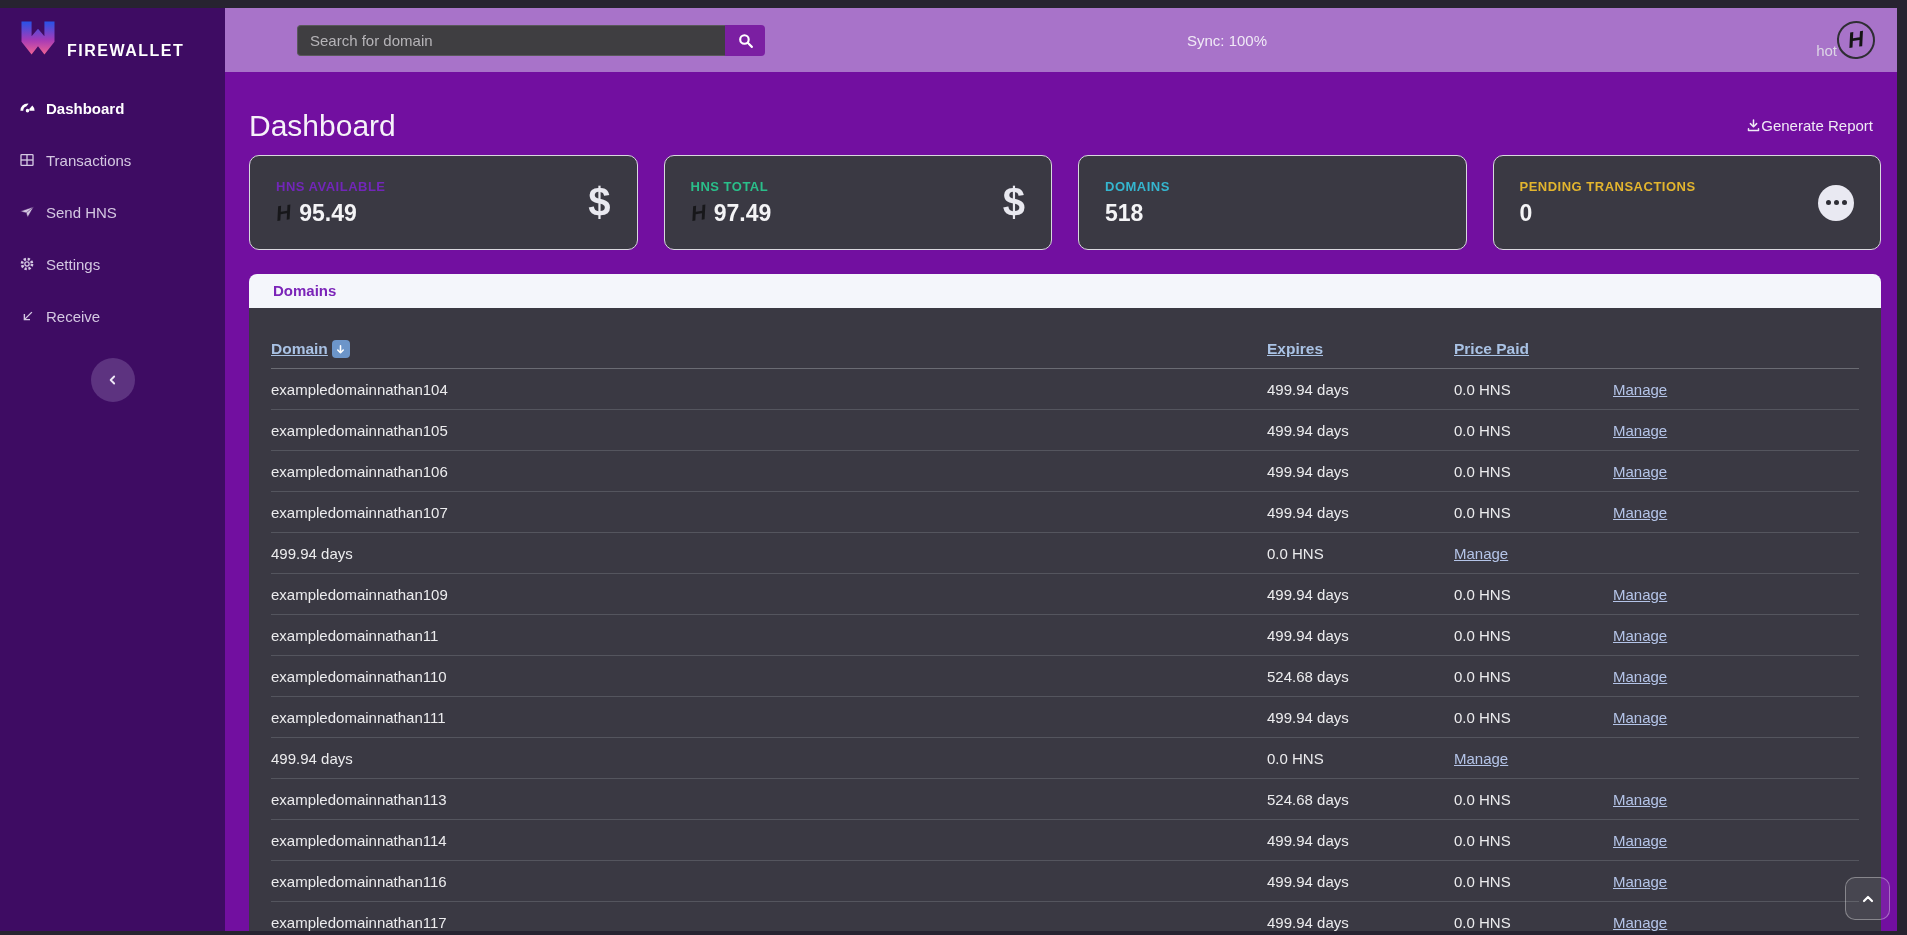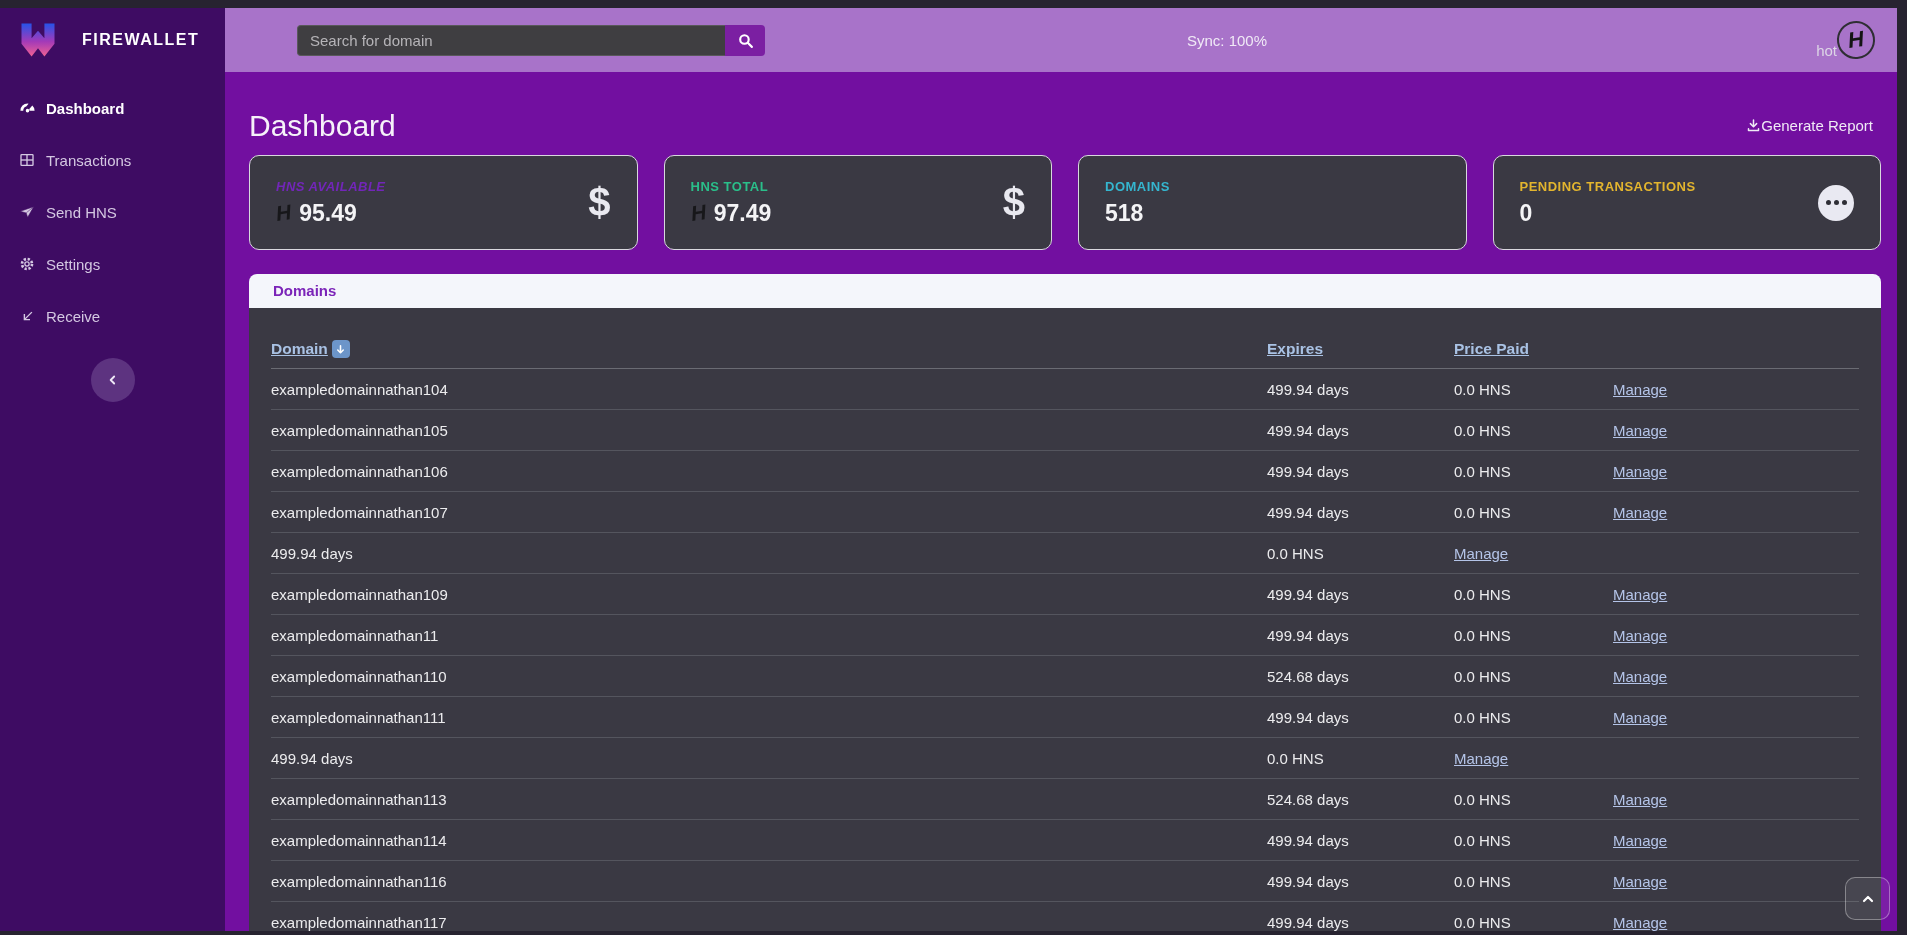--- a/index.html
+++ b/index.html
@@ -11,21 +11,21 @@
   }
   .app {
     position:absolute; left:0; top:8px; width:1897px; height:923px;
     display:flex; overflow:hidden;
   }
   
   .sidebar {
     width:225px; min-width:225px; background:#3e0c63; color:#fff;
     display:flex; flex-direction:column; position:relative;
   }
-  .brand { display:flex; align-items:center; gap:22px; padding:12px 16px; height:64px; }
+  .brand { display:flex; align-items:flex-end; gap:7px; padding:12px 16px; height:64px; }
   .brand-logo { width:44px; height:44px; }
   .brand-name { font-size:16px; font-weight:bold; letter-spacing:1.5px; color:#fff; }
   .nav { margin-top:10px; }
   .nav-item {
     display:flex; align-items:center; gap:10px; height:52px; padding:0 18px;
     color:#d4c8e2; font-size:15px; cursor:pointer;
   }
   .nav-item.active { color:#ffffff; font-weight:bold; }
   .nav-icon { width:18px; height:18px; display:inline-flex; align-items:center; justify-content:center; font-size:15px; }
   .collapse-btn {
@@ -215,21 +215,21 @@
               <polyline points="7,9 12,14 17,9"></polyline>
               <path d="M4 17v3h16v-3"></path>
           </svg>
           <span>Generate Report</span>
         </a>
       </div>
 
       <div class="cards">
         <div class="card">
           <div>
-            <div class="card-title" style="color: rgb(114, 38, 185); font-style: italic;">HNS AVAILABLE</div>
+            <div class="card-title" style="color: rgb(114, 38, 185);">HNS AVAILABLE</div>
             <div class="card-value">
               <span class="hns-glyph">H</span>
               <span>95.49</span>
             </div>
           </div>
           <span class="dollar-icon">$</span>
         </div>
 
         <div class="card">
           <div>

